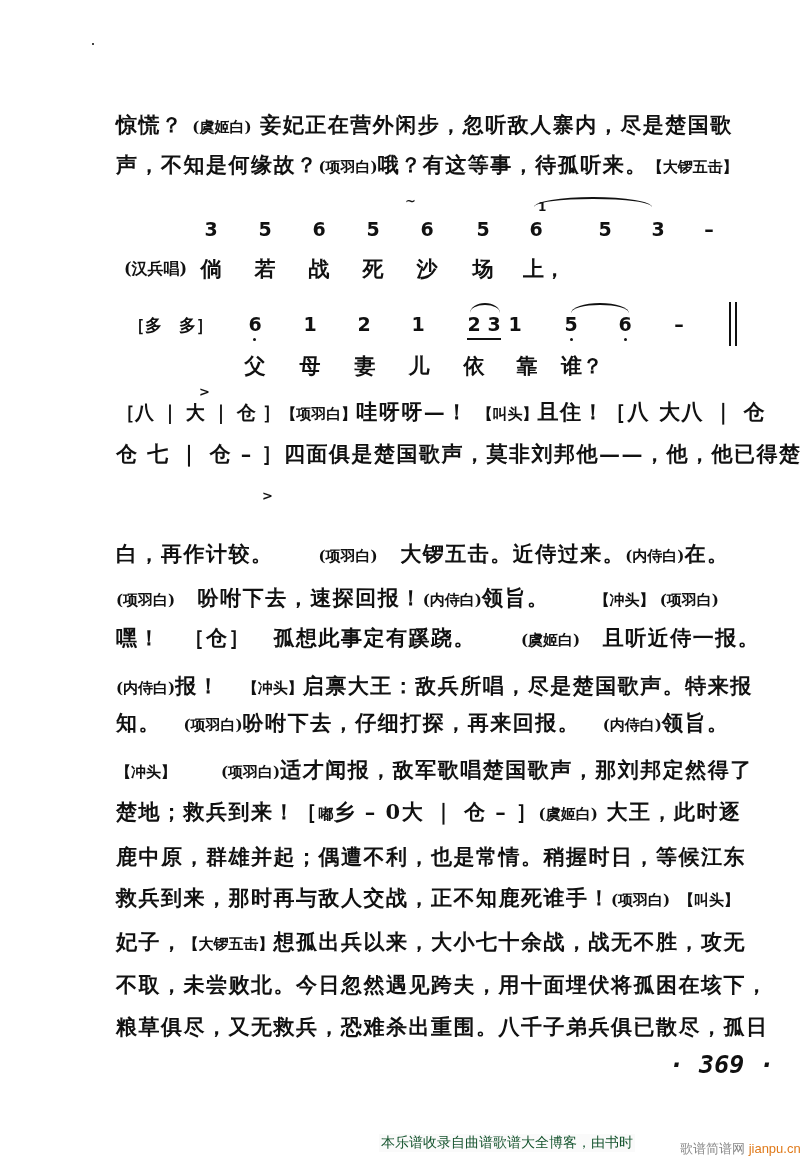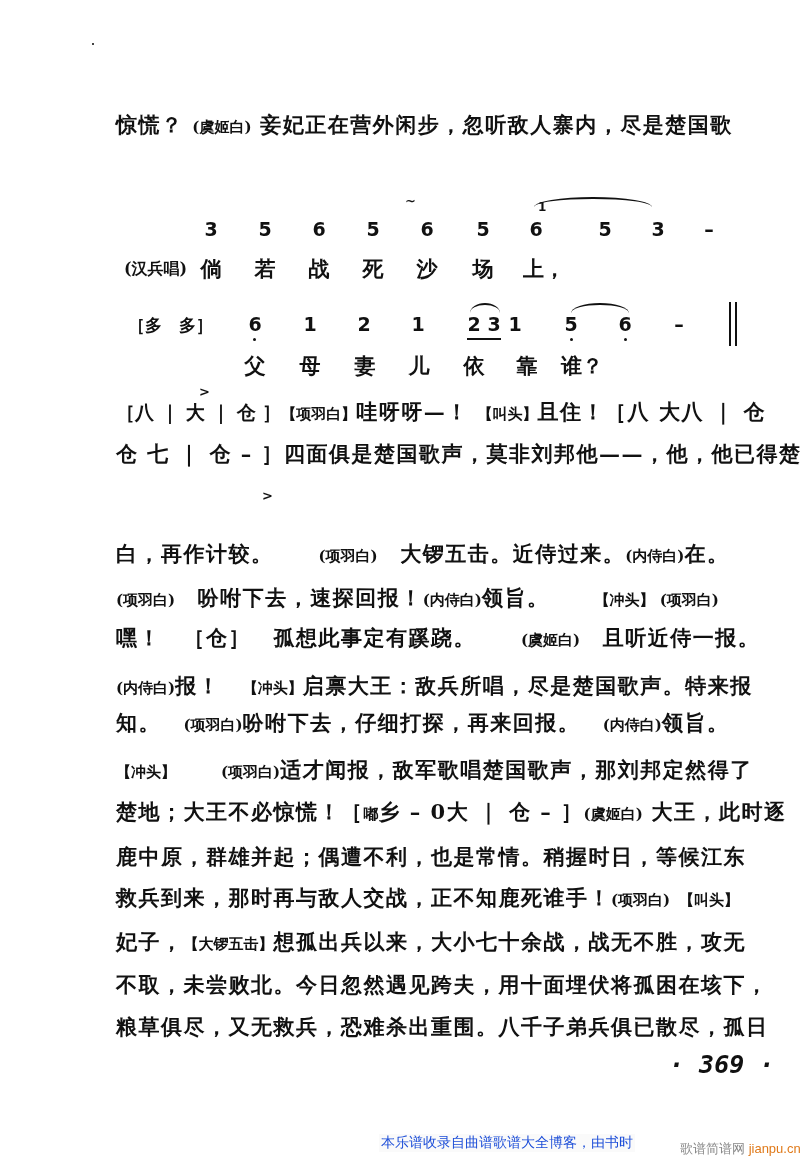--- a/index.html
+++ b/index.html
@@ -30,39 +30,42 @@
     }
     .uline { position: absolute; height: 2px; background: #111; }
     .barline-end { position: absolute; width: 4px; height: 44px; border-left: 2px solid #111; border-right: 2px solid #111; }
     .page-num {
       position: absolute; left: 645px; top: 1050px;
       font-family: "DejaVu Sans Mono", "Liberation Mono", monospace; font-style: italic; font-weight: 700;
       font-size: 25px;
     }
     .footer-note {
       position: absolute; left: 355px; top: 1134px; font-family: "DejaVu Sans", "Liberation Sans", sans-serif;
-      font-size: 14px; color: #1d4ed8; background: #fafafa; padding: 0 2px;
+      font-size: 14px; color: #14532d; background: #fafafa; padding: 0 2px;
     }
     .watermark {
       position: absolute; left: 656px; top: 1140px; font-family: Liberation Sans, sans-serif;
       font-size: 13px; color: #888;
     }
     .watermark .dom { color: #e07a1a; }
     .accent { position: absolute; font-size: 13px; font-weight: 700; font-family: "DejaVu Sans", sans-serif; }
   </style>
 </head>
 <body>
 
 <div class="page">
   <div class="speck"></div>
 
   <div class="line" style="top:111px">
     <span>惊慌？ </span><span class="sm">(虞姬白)</span><span> 妾妃正在营外闲步，忽听敌人寨内，尽是楚国歌</span>
   </div>
 
+  <div class="line" style="top:151px">
+    <span>声，不知是何缘故？</span><span class="sm">(项羽白)</span><span>哦？有这等事，待孤听来。</span><span class="br">【大锣五击】</span>
+  </div>
 
   <div>
     <span class="accent" style="left:381px;top:193px;">~</span>
     <div class="slur" style="left:510px;top:197px;width:118px;"></div>
     <span class="note" style="left:177px;top:216px">3</span>
     <span class="note" style="left:231px;top:216px">5</span>
     <span class="note" style="left:285px;top:216px">6</span>
     <span class="note" style="left:339px;top:216px">5</span>
     <span class="note" style="left:393px;top:216px">6</span>
     <span class="note" style="left:449px;top:216px">5</span>
@@ -132,21 +135,21 @@
   <div class="line" style="top:672px">
     <span class="sm">(内侍白)</span><span>报！　</span><span class="br">【冲头】</span><span>启禀大王：敌兵所唱，尽是楚国歌声。特来报</span>
   </div>
   <div class="line" style="top:709px">
     <span>知。　</span><span class="sm">(项羽白)</span><span>吩咐下去，仔细打探，再来回报。　</span><span class="sm">(内侍白)</span><span>领旨。</span>
   </div>
   <div class="line" style="top:756px">
     <span class="br">【冲头】</span><span>　　</span><span class="sm">(项羽白)</span><span>适才闻报，敌军歌唱楚国歌声，那刘邦定然得了</span>
   </div>
   <div class="line" style="top:798px">
-    <span>楚地；大王不必惊慌！［</span><span class="br">嘟</span><span>乡 – 0大 ｜ 仓 – ］</span><span class="sm">(虞姬白)</span><span> 大王，此时逐</span>
+    <span>楚地；救兵到来！［</span><span class="br">嘟</span><span>乡 – 0大 ｜ 仓 – ］</span><span class="sm">(虞姬白)</span><span> 大王，此时逐</span>
   </div>
   <div class="line" style="top:843px">
     <span>鹿中原，群雄并起；偶遭不利，也是常情。稍握时日，等候江东</span>
   </div>
   <div class="line" style="top:884px">
     <span>救兵到来，那时再与敌人交战，正不知鹿死谁手！</span><span class="sm">(项羽白)</span><span> </span><span class="br">【叫头】</span>
   </div>
   <div class="line" style="top:928px">
     <span>妃子，</span><span class="br">【大锣五击】</span><span>想孤出兵以来，大小七十余战，战无不胜，攻无</span>
   </div>

